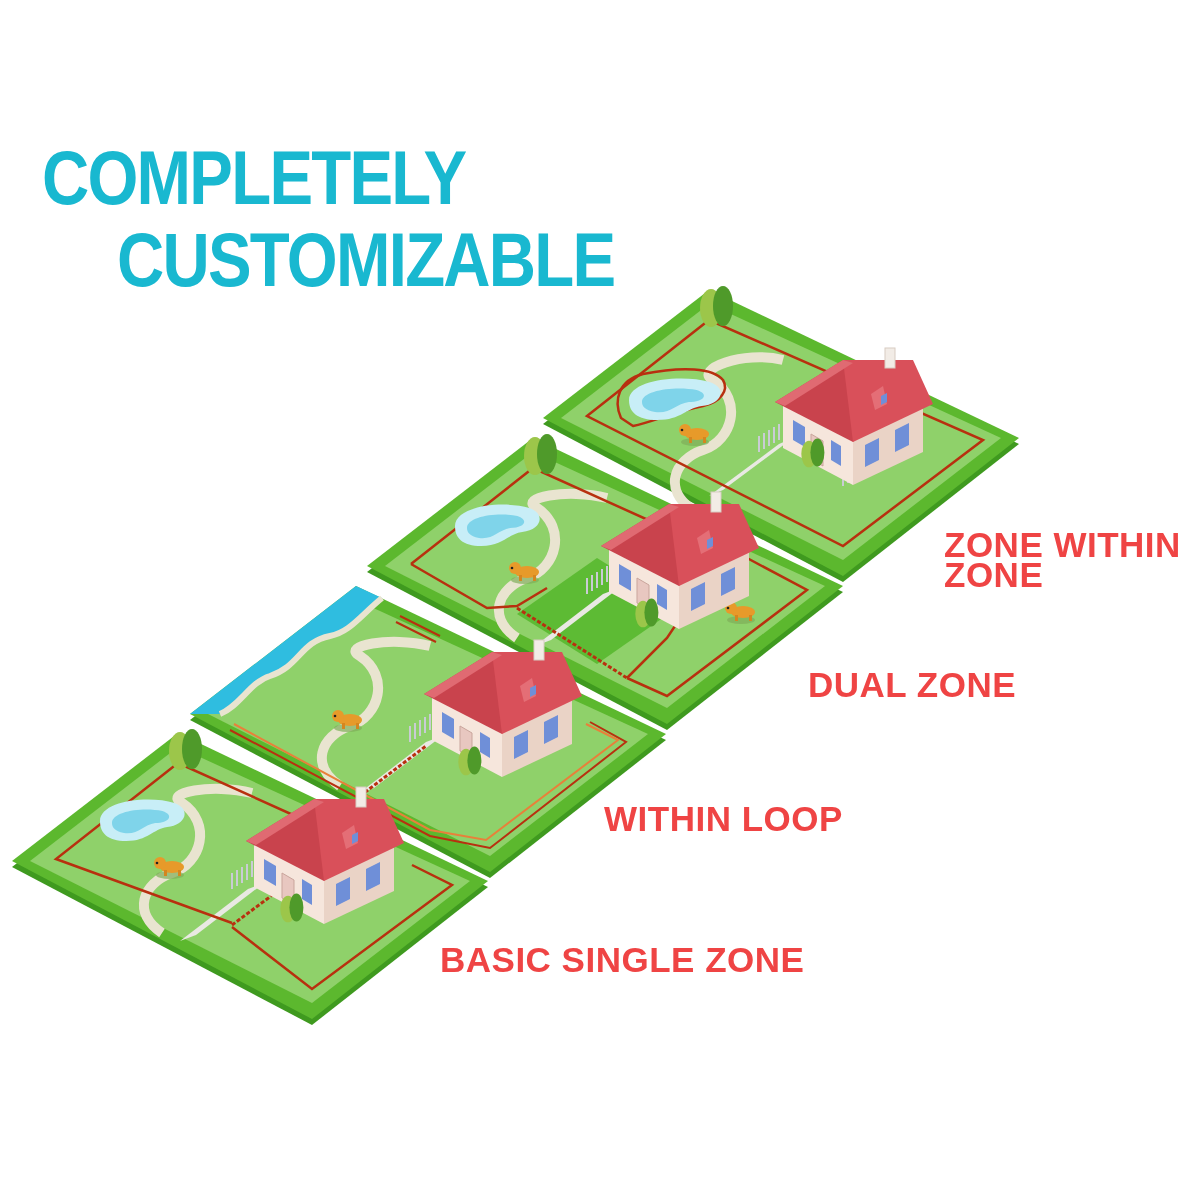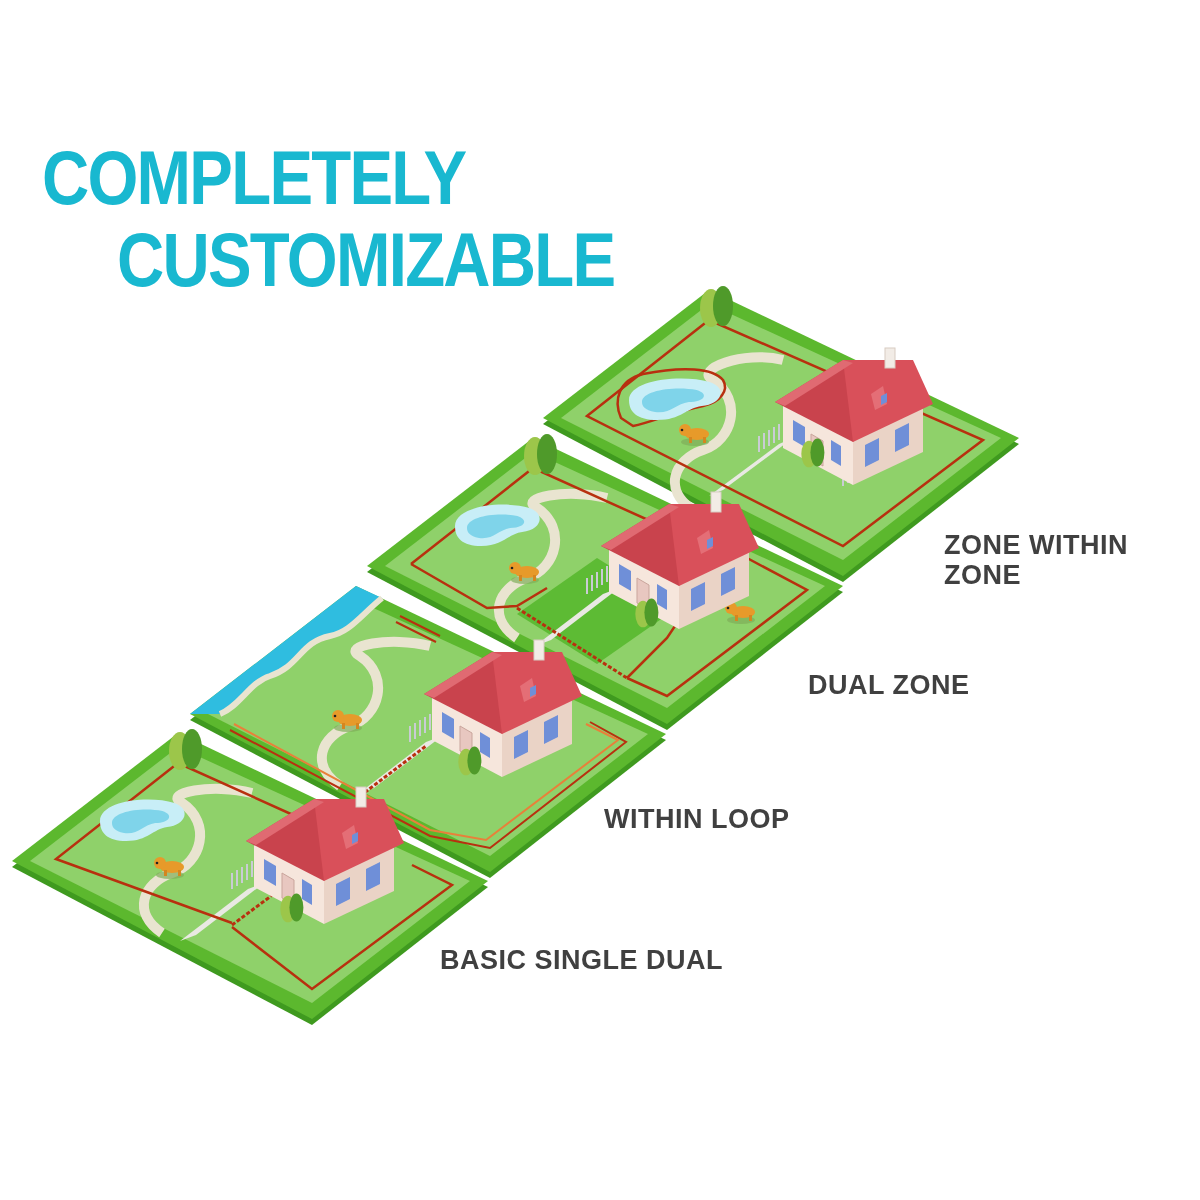--- a/index.html
+++ b/index.html
@@ -1,20 +1,20 @@
 <!DOCTYPE html>
 <html><head>
 <meta charset="utf-8">
 <style>
   html, body { margin: 0; padding: 0; background: #ffffff; }
   body { width: 1200px; height: 1200px; position: relative; overflow: hidden; font-family: "Liberation Sans", sans-serif; }
   .headline { position: absolute; color: #19b8d0; font-family: "Liberation Sans", sans-serif; font-weight: bold; font-size: 76px; letter-spacing: -2px; line-height: 1; transform: scaleX(0.86); transform-origin: left top; white-space: nowrap; }
   #h1 { left: 42px; top: 140px; }
   #h2 { left: 117px; top: 222px; }
-  .label { position: absolute; color: #404040; font-family: "Liberation Sans", sans-serif; font-weight: bold; font-size: 27px; line-height: 30px; letter-spacing: 0.5px; white-space: nowrap; }
+  .label { position: absolute; color: #ef4444; font-family: "Liberation Sans", sans-serif; font-weight: bold; font-size: 35px; line-height: 30px; letter-spacing: 0.5px; white-space: nowrap; }
   #lbl1 { left: 440px; top: 945px; }
   #lbl2 { left: 604px; top: 804px; }
   #lbl3 { left: 808px; top: 670px; }
   #lbl4 { left: 944px; top: 530px; }
   svg.scene { position: absolute; left: 0; top: 0; }
 </style>
 </head>
 <body>
 
 <div>
@@ -160,13 +160,13 @@
     <use href="#trees" transform="translate(276,176) scale(0.7)"></use>
   </g>
 </svg>
 
 <div id="lbl4" class="label">
   <div>ZONE WITHIN</div>
   <div>ZONE</div>
 </div>
 <div id="lbl3" class="label">DUAL ZONE</div>
 <div id="lbl2" class="label">WITHIN LOOP</div>
-<div id="lbl1" class="label">BASIC SINGLE DUAL</div>
+<div id="lbl1" class="label">BASIC SINGLE ZONE</div>
 
 </body></html>

